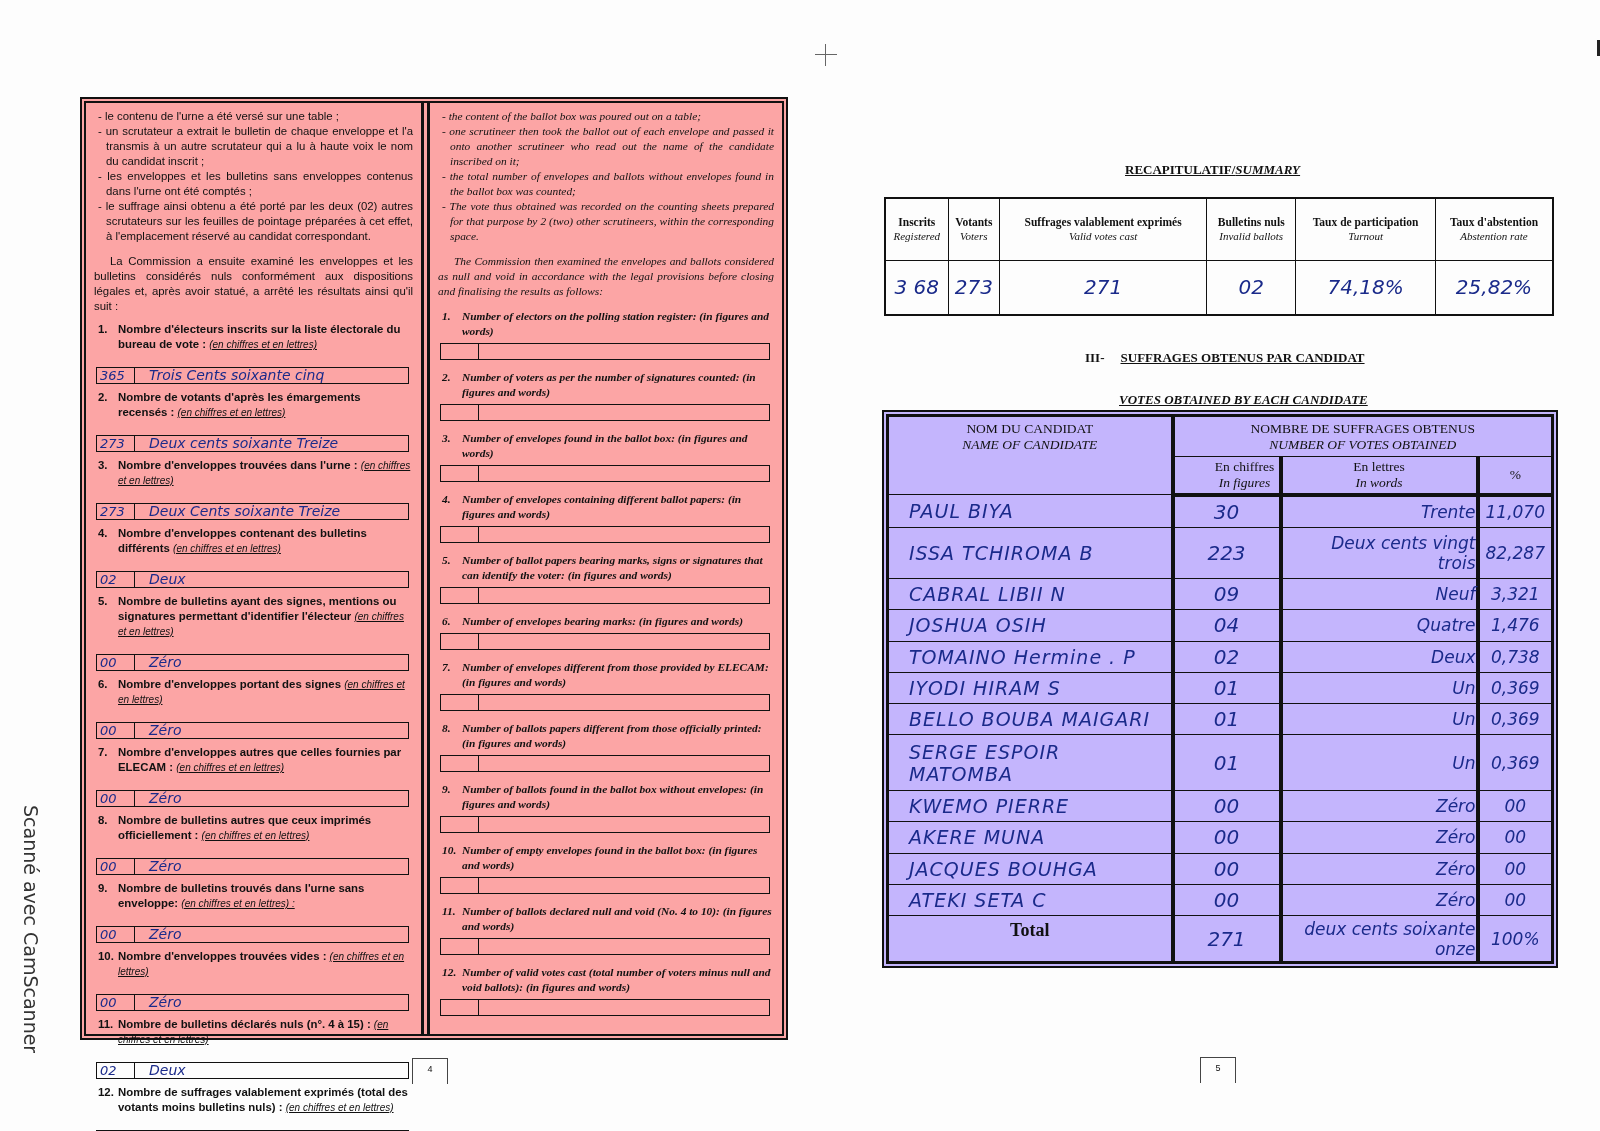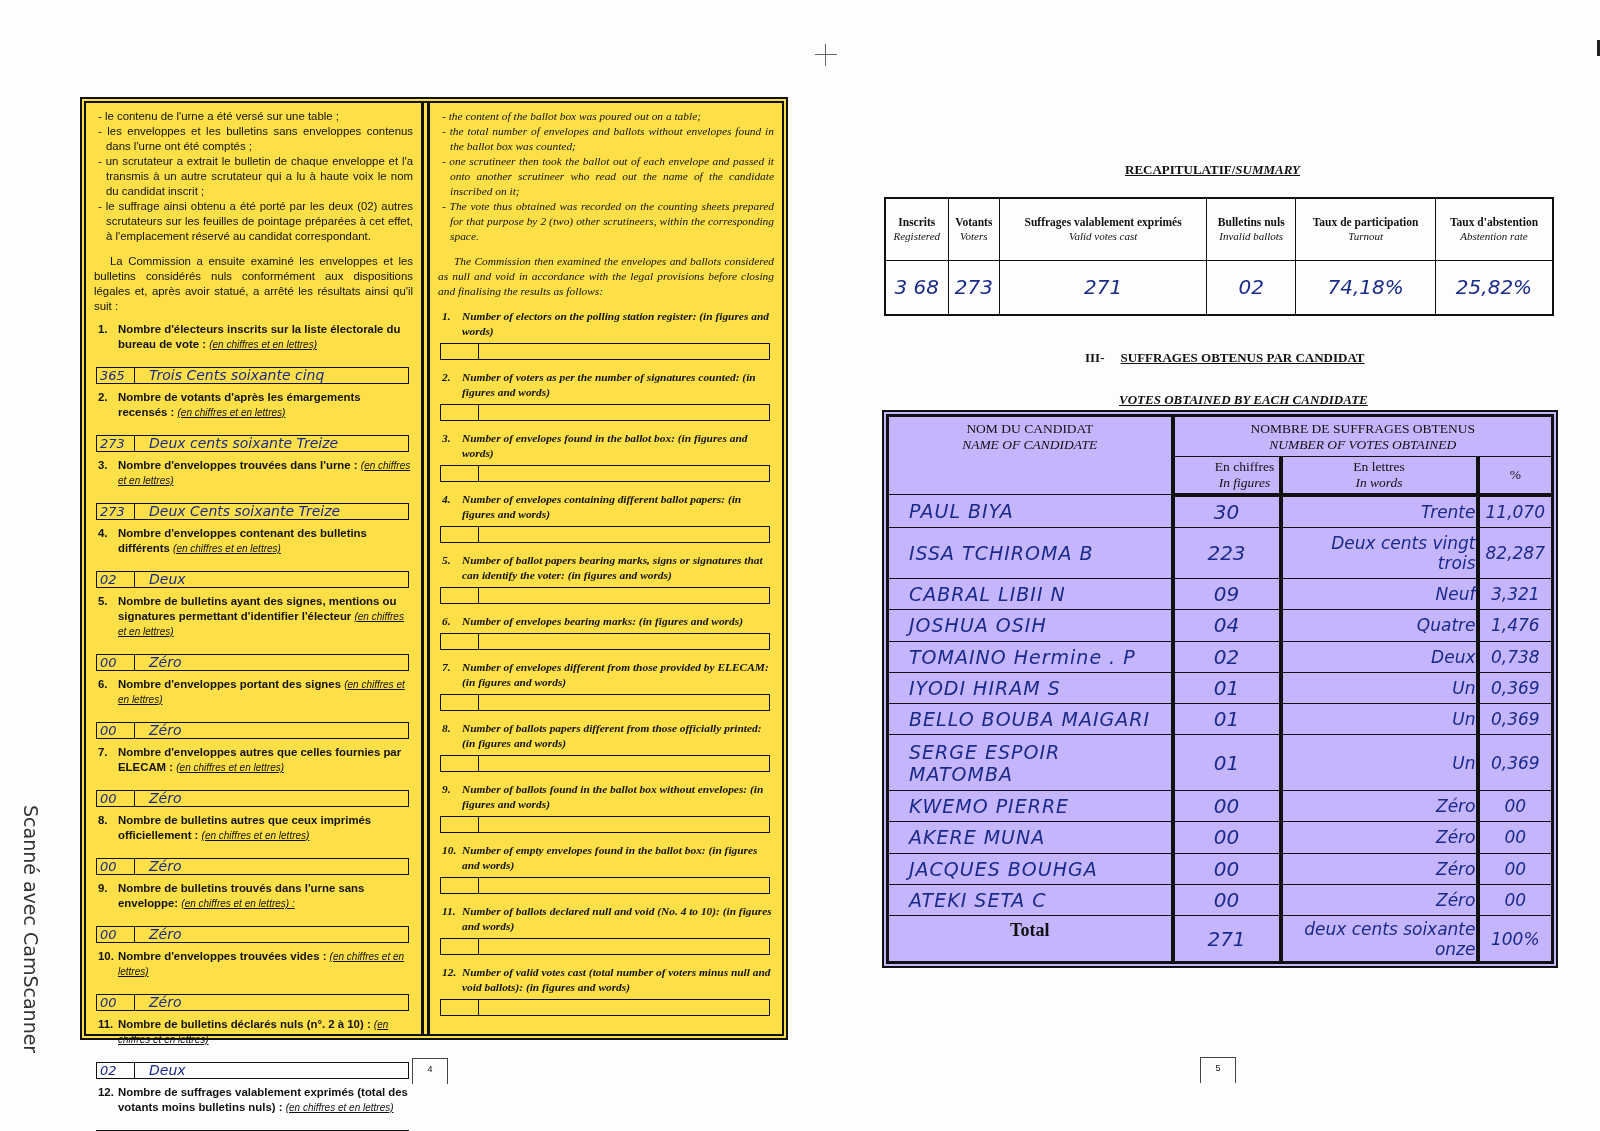--- a/index.html
+++ b/index.html
@@ -12,21 +12,21 @@
     writing-mode: vertical-rl; font-family: "DejaVu Sans", sans-serif; font-size: 19px; color: #333;
   }
   .crosshair { position: absolute; left: 815px; top: 44px; width: 22px; height: 22px; }
   .crosshair::before { content: ""; position: absolute; left: 0; top: 10px; width: 22px; height: 1px; background: #666; }
   .crosshair::after { content: ""; position: absolute; left: 10px; top: 0; width: 1px; height: 22px; background: #666; }
   .edge-mark { position: absolute; right: 0; top: 40px; width: 3px; height: 16px; background: #222; }
 
   
   .left-page {
     position: absolute; left: 80px; top: 97px; width: 708px; height: 943px;
-    border: 4px double #111; border-width: 6px; border-style: double; background: #fde047;
+    border: 4px double #111; border-width: 6px; border-style: double; background: #fca5a5;
   }
   .col { position: absolute; top: 0; bottom: 0; padding: 6px 8px; font-size: 11.4px; line-height: 15px; }
   .col.fr { left: 0; width: 338px; border-right: 3px solid #111; font-family: "Liberation Sans", sans-serif; }
   .col.en { left: 341px; width: 355px; border-left: 3px solid #111; font-family: "Liberation Serif", serif; font-style: italic; }
   .col.fr .bullets li, .col.en .bullets li { list-style: none; padding-left: 12px; text-indent: -8px; text-align: justify; }
   .col.fr .bullets li::before, .col.en .bullets li::before { content: "- "; }
   .intro { text-indent: 16px; text-align: justify; margin-top: 10px; margin-bottom: 8px; }
   .item { margin-top: 6px; }
   .item-label { display: flex; }
   .item-num { width: 24px; flex-shrink: 0; padding-left: 4px; font-weight: bold; }
@@ -76,22 +76,22 @@
 <body>
 
 <div class="cam-watermark">Scanné avec CamScanner</div>
 <div class="crosshair"></div>
 <div class="edge-mark"></div>
 
 <div class="left-page">
   <div class="col fr">
     <ul class="bullets">
       <li>le contenu de l'urne a été versé sur une table ;</li>
+      <li>un scrutateur a extrait le bulletin de chaque enveloppe et l'a transmis à un autre scrutateur qui a lu à haute voix le nom du candidat inscrit ;</li>
       <li>les enveloppes et les bulletins sans enveloppes contenus dans l'urne ont été comptés ;</li>
-      <li>un scrutateur a extrait le bulletin de chaque enveloppe et l'a transmis à un autre scrutateur qui a lu à haute voix le nom du candidat inscrit ;</li>
       <li>le suffrage ainsi obtenu a été porté par les deux (02) autres scrutateurs sur les feuilles de pointage préparées à cet effet, à l'emplacement réservé au candidat correspondant.</li>
     </ul>
     <p class="intro">La Commission a ensuite examiné les enveloppes et les bulletins considérés nuls conformément aux dispositions légales et, après avoir statué, a arrêté les résultats ainsi qu'il suit :</p>
     <div id="fr-items">
         <div class="item">
           <div class="item-label">
             <span class="item-num">1.</span>
             <span class="item-text"><span>Nombre d'électeurs inscrits sur la liste électorale du bureau de vote :</span> <span class="sub">(en chiffres et en lettres)</span></span>
           </div>
           <div class="answer-box">
@@ -185,21 +185,21 @@
             <span class="item-text"><span>Nombre d'enveloppes trouvées vides :</span> <span class="sub">(en chiffres et en lettres)</span></span>
           </div>
           <div class="answer-box">
             <span class="fig hand">00</span>
             <span class="words hand">Zéro</span>
           </div>
         </div>
         <div class="item">
           <div class="item-label">
             <span class="item-num">11.</span>
-            <span class="item-text"><span>Nombre de bulletins déclarés nuls (n°. 2 à 10) :</span> <span class="sub">(en chiffres et en lettres)</span></span>
+            <span class="item-text"><span>Nombre de bulletins déclarés nuls (n°. 4 à 15) :</span> <span class="sub">(en chiffres et en lettres)</span></span>
           </div>
           <div class="answer-box">
             <span class="fig hand">02</span>
             <span class="words hand">Deux</span>
           </div>
         </div>
         <div class="item">
           <div class="item-label">
             <span class="item-num">12.</span>
             <span class="item-text"><span>Nombre de suffrages valablement exprimés (total des votants moins bulletins nuls) :</span> <span class="sub">(en chiffres et en lettres)</span></span>
@@ -207,22 +207,22 @@
           <div class="answer-box">
             <span class="fig hand">271</span>
             <span class="words hand">Deux Cents Soixante Onze</span>
           </div>
         </div>
       </div>
   </div>
   <div class="col en">
     <ul class="bullets">
       <li>the content of the ballot box was poured out on a table;</li>
+      <li>one scrutineer then took the ballot out of each envelope and passed it onto another scrutineer who read out the name of the candidate inscribed on it;</li>
       <li>the total number of envelopes and ballots without envelopes found in the ballot box was counted;</li>
-      <li>one scrutineer then took the ballot out of each envelope and passed it onto another scrutineer who read out the name of the candidate inscribed on it;</li>
       <li>The vote thus obtained was recorded on the counting sheets prepared for that purpose by 2 (two) other scrutineers, within the corresponding space.</li>
     </ul>
     <p class="intro">The Commission then examined the envelopes and ballots considered as null and void in accordance with the legal provisions before closing and finalising the results as follows:</p>
     <div id="en-items">
         <div class="item" style="margin-top: 10px;">
           <div class="item-label">
             <span class="item-num">1.</span>
             <span class="item-text">Number of electors on the polling station register: (in figures and words)</span>
           </div>
           <div class="answer-box">

